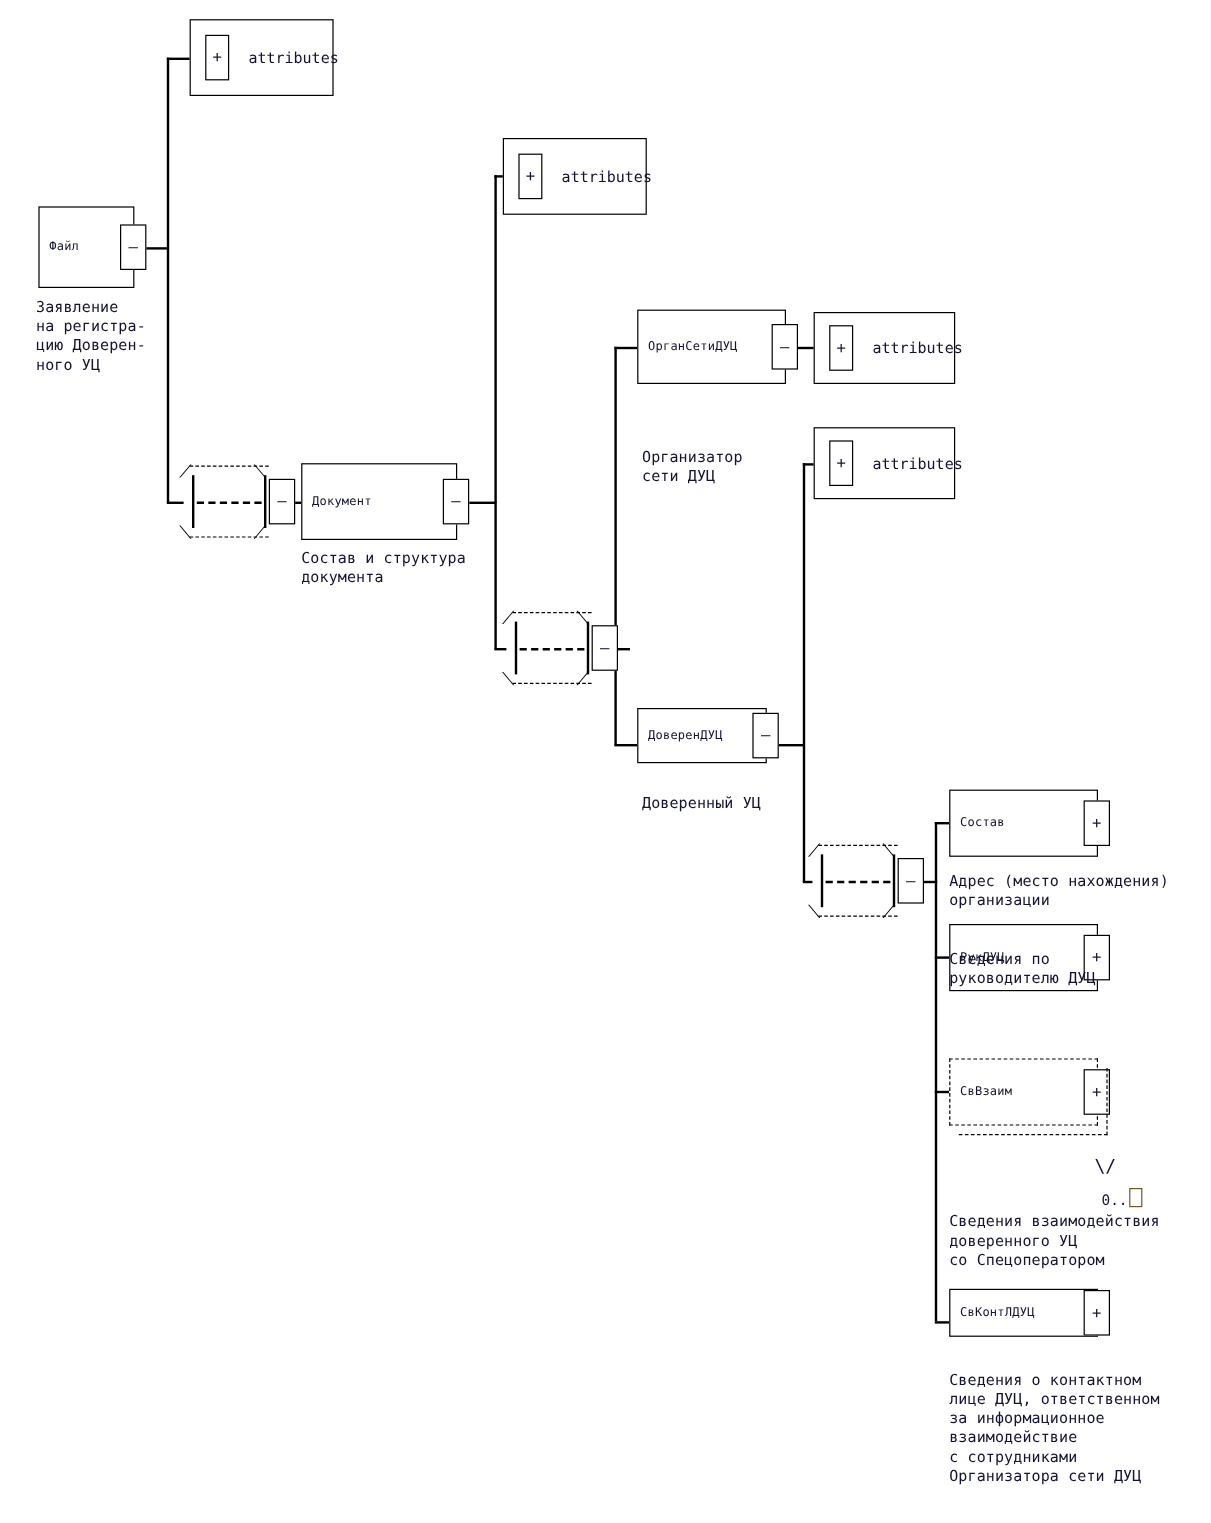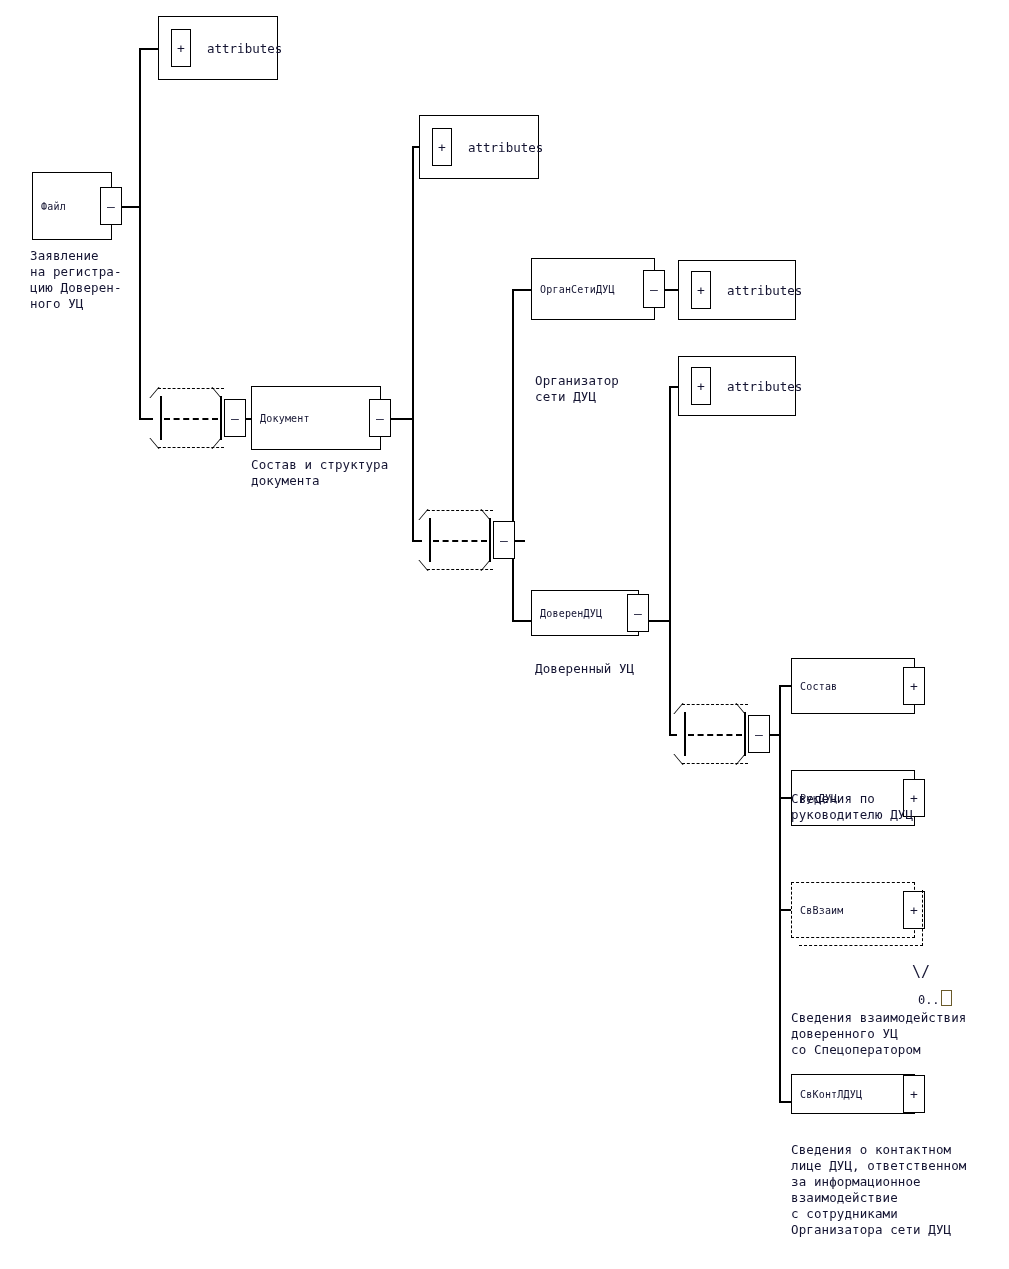--- a/index.html
+++ b/index.html
@@ -287,20 +287,22 @@
     <div class="bar l"></div>
     <div class="bar r"></div>
     <div class="dashdot"></div>
     <div class="cmp-toggle">–</div>
   </div>
 
   <div class="node" style="left:791px;top:658px;width:124px;height:56px;">
     <span class="label">Состав</span>
     <span class="toggle right-edge">+</span>
   </div>
+  <div class="note" style="left:791px;top:726px;">Адрес (место нахождения)
+организации</div>
 
   <div class="node" style="left:791px;top:770px;width:124px;height:56px;">
     <span class="label">РукДУЦ</span>
     <span class="toggle right-edge">+</span>
   </div>
   <div class="note" style="left:791px;top:791px;">Сведения по
 руководителю ДУЦ</div>
 
   <div class="node optional" style="left:791px;top:882px;width:124px;height:56px;">
     <span class="label">СвВзаим</span>

